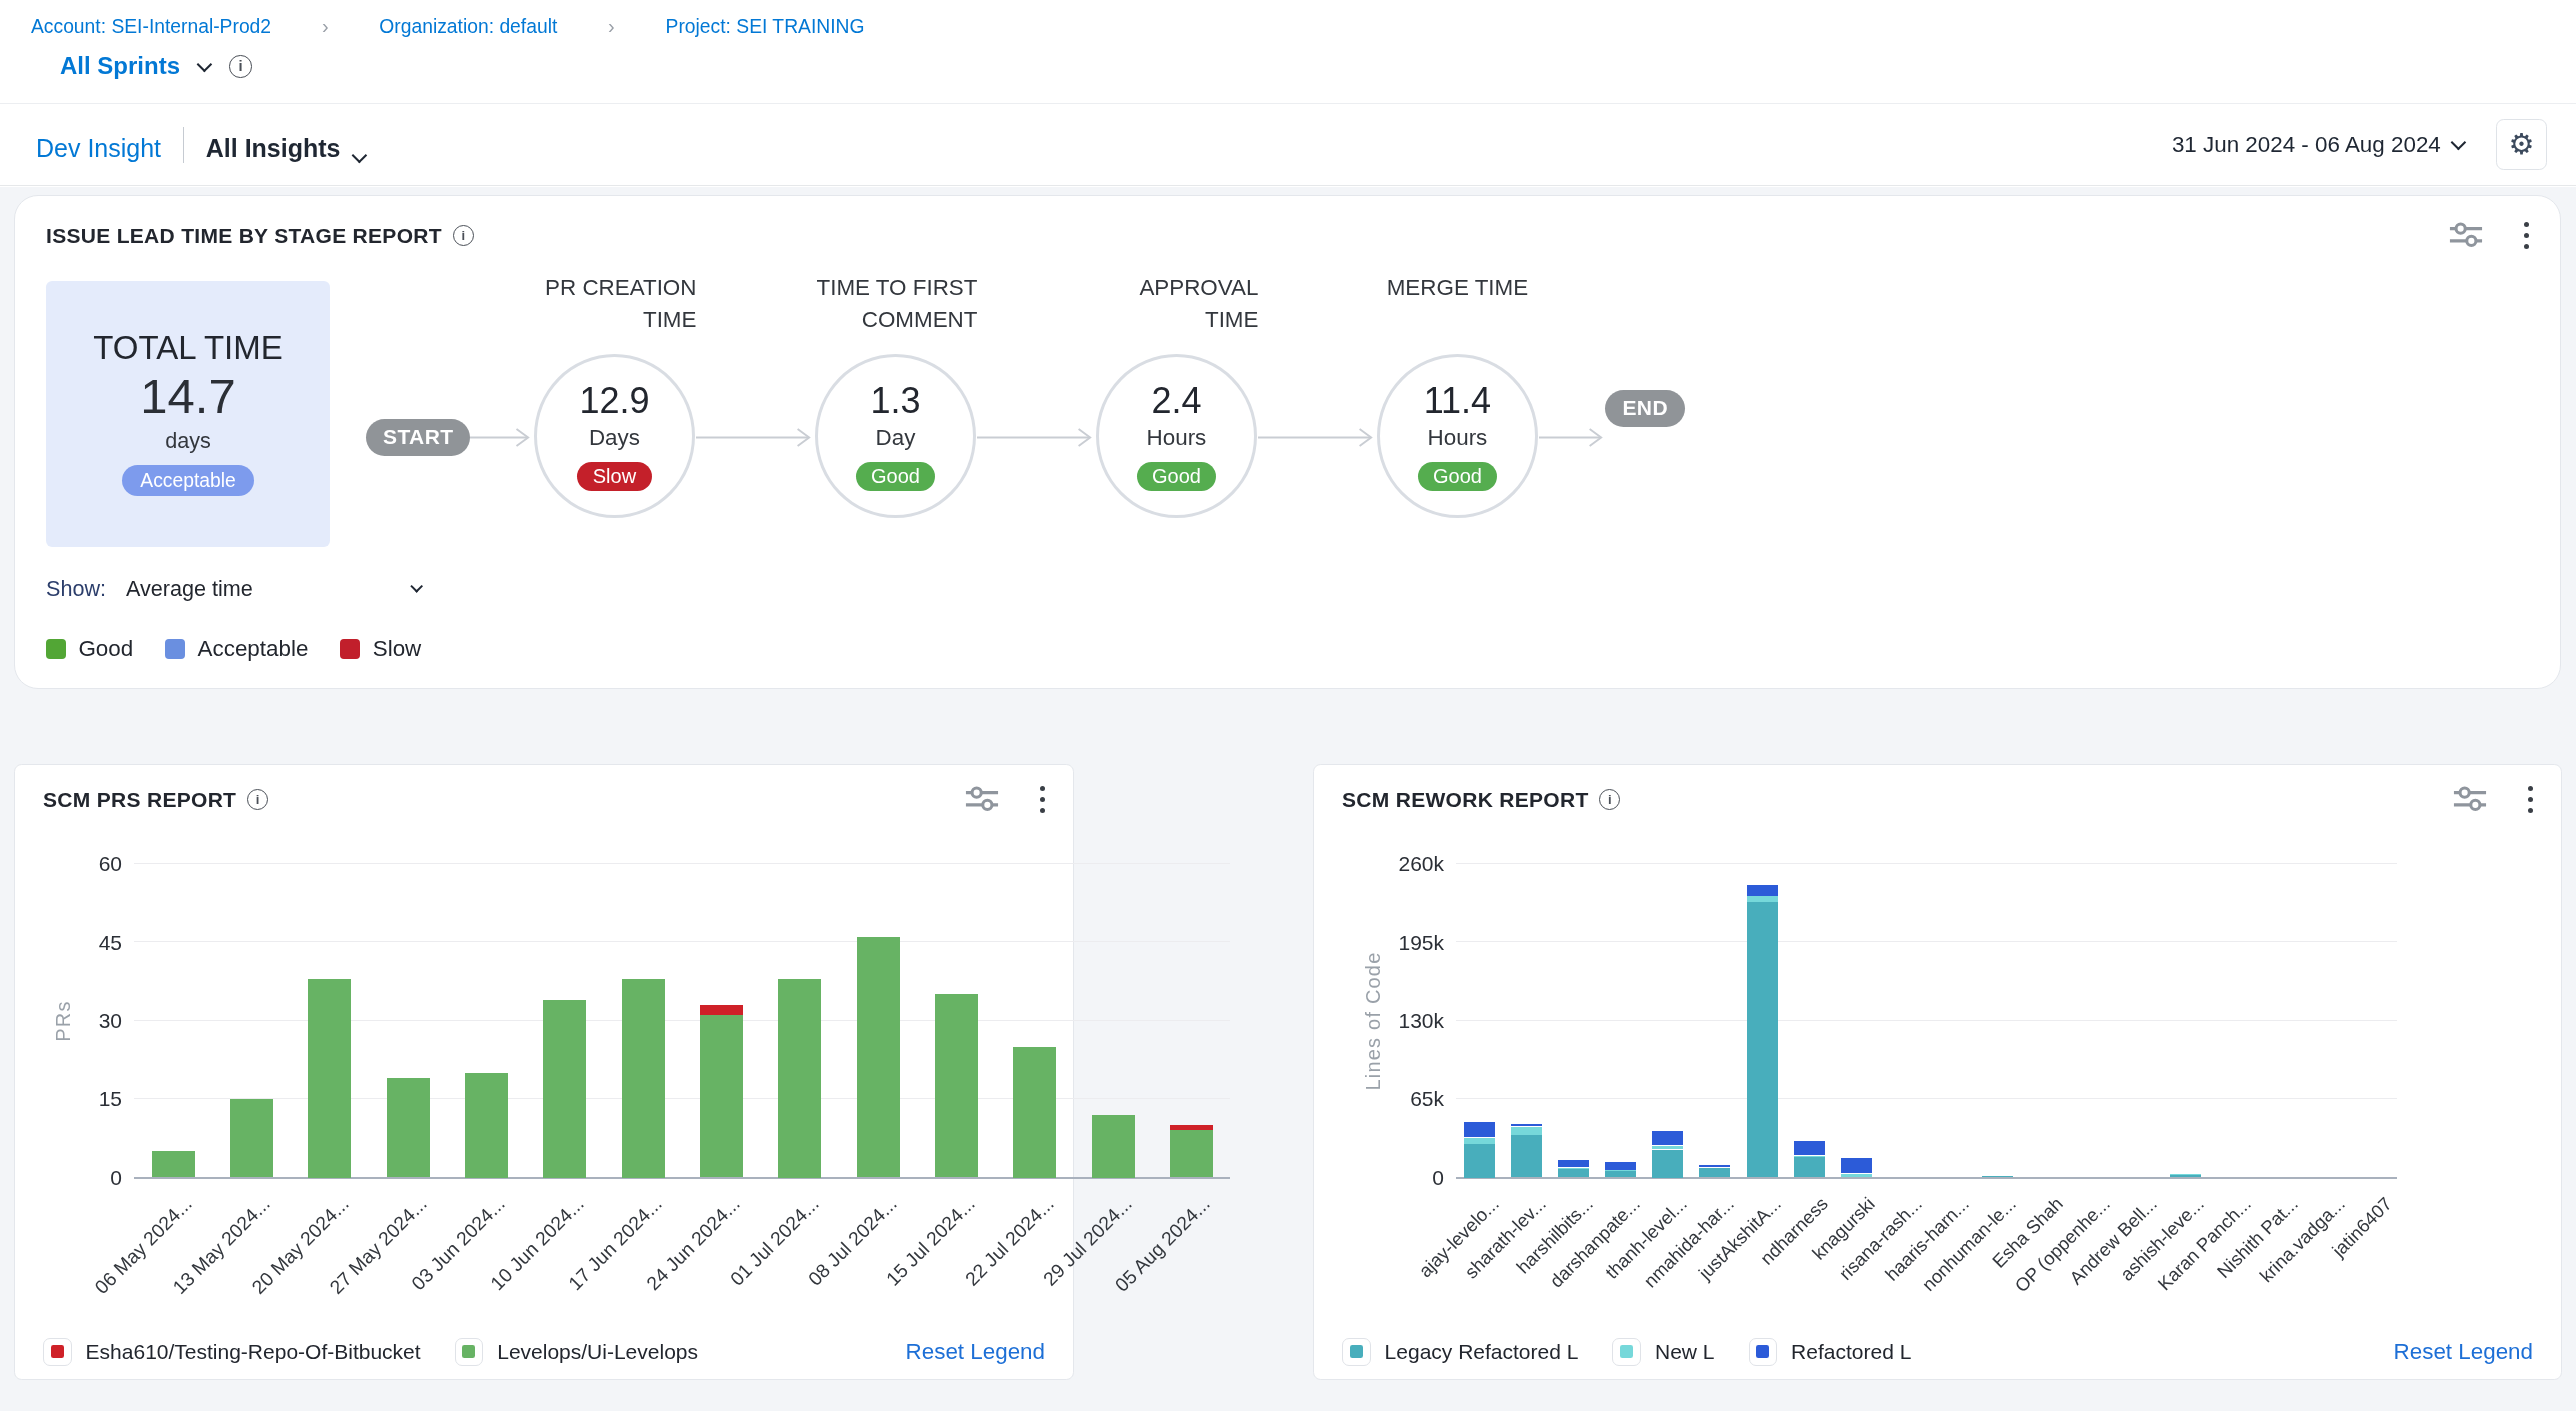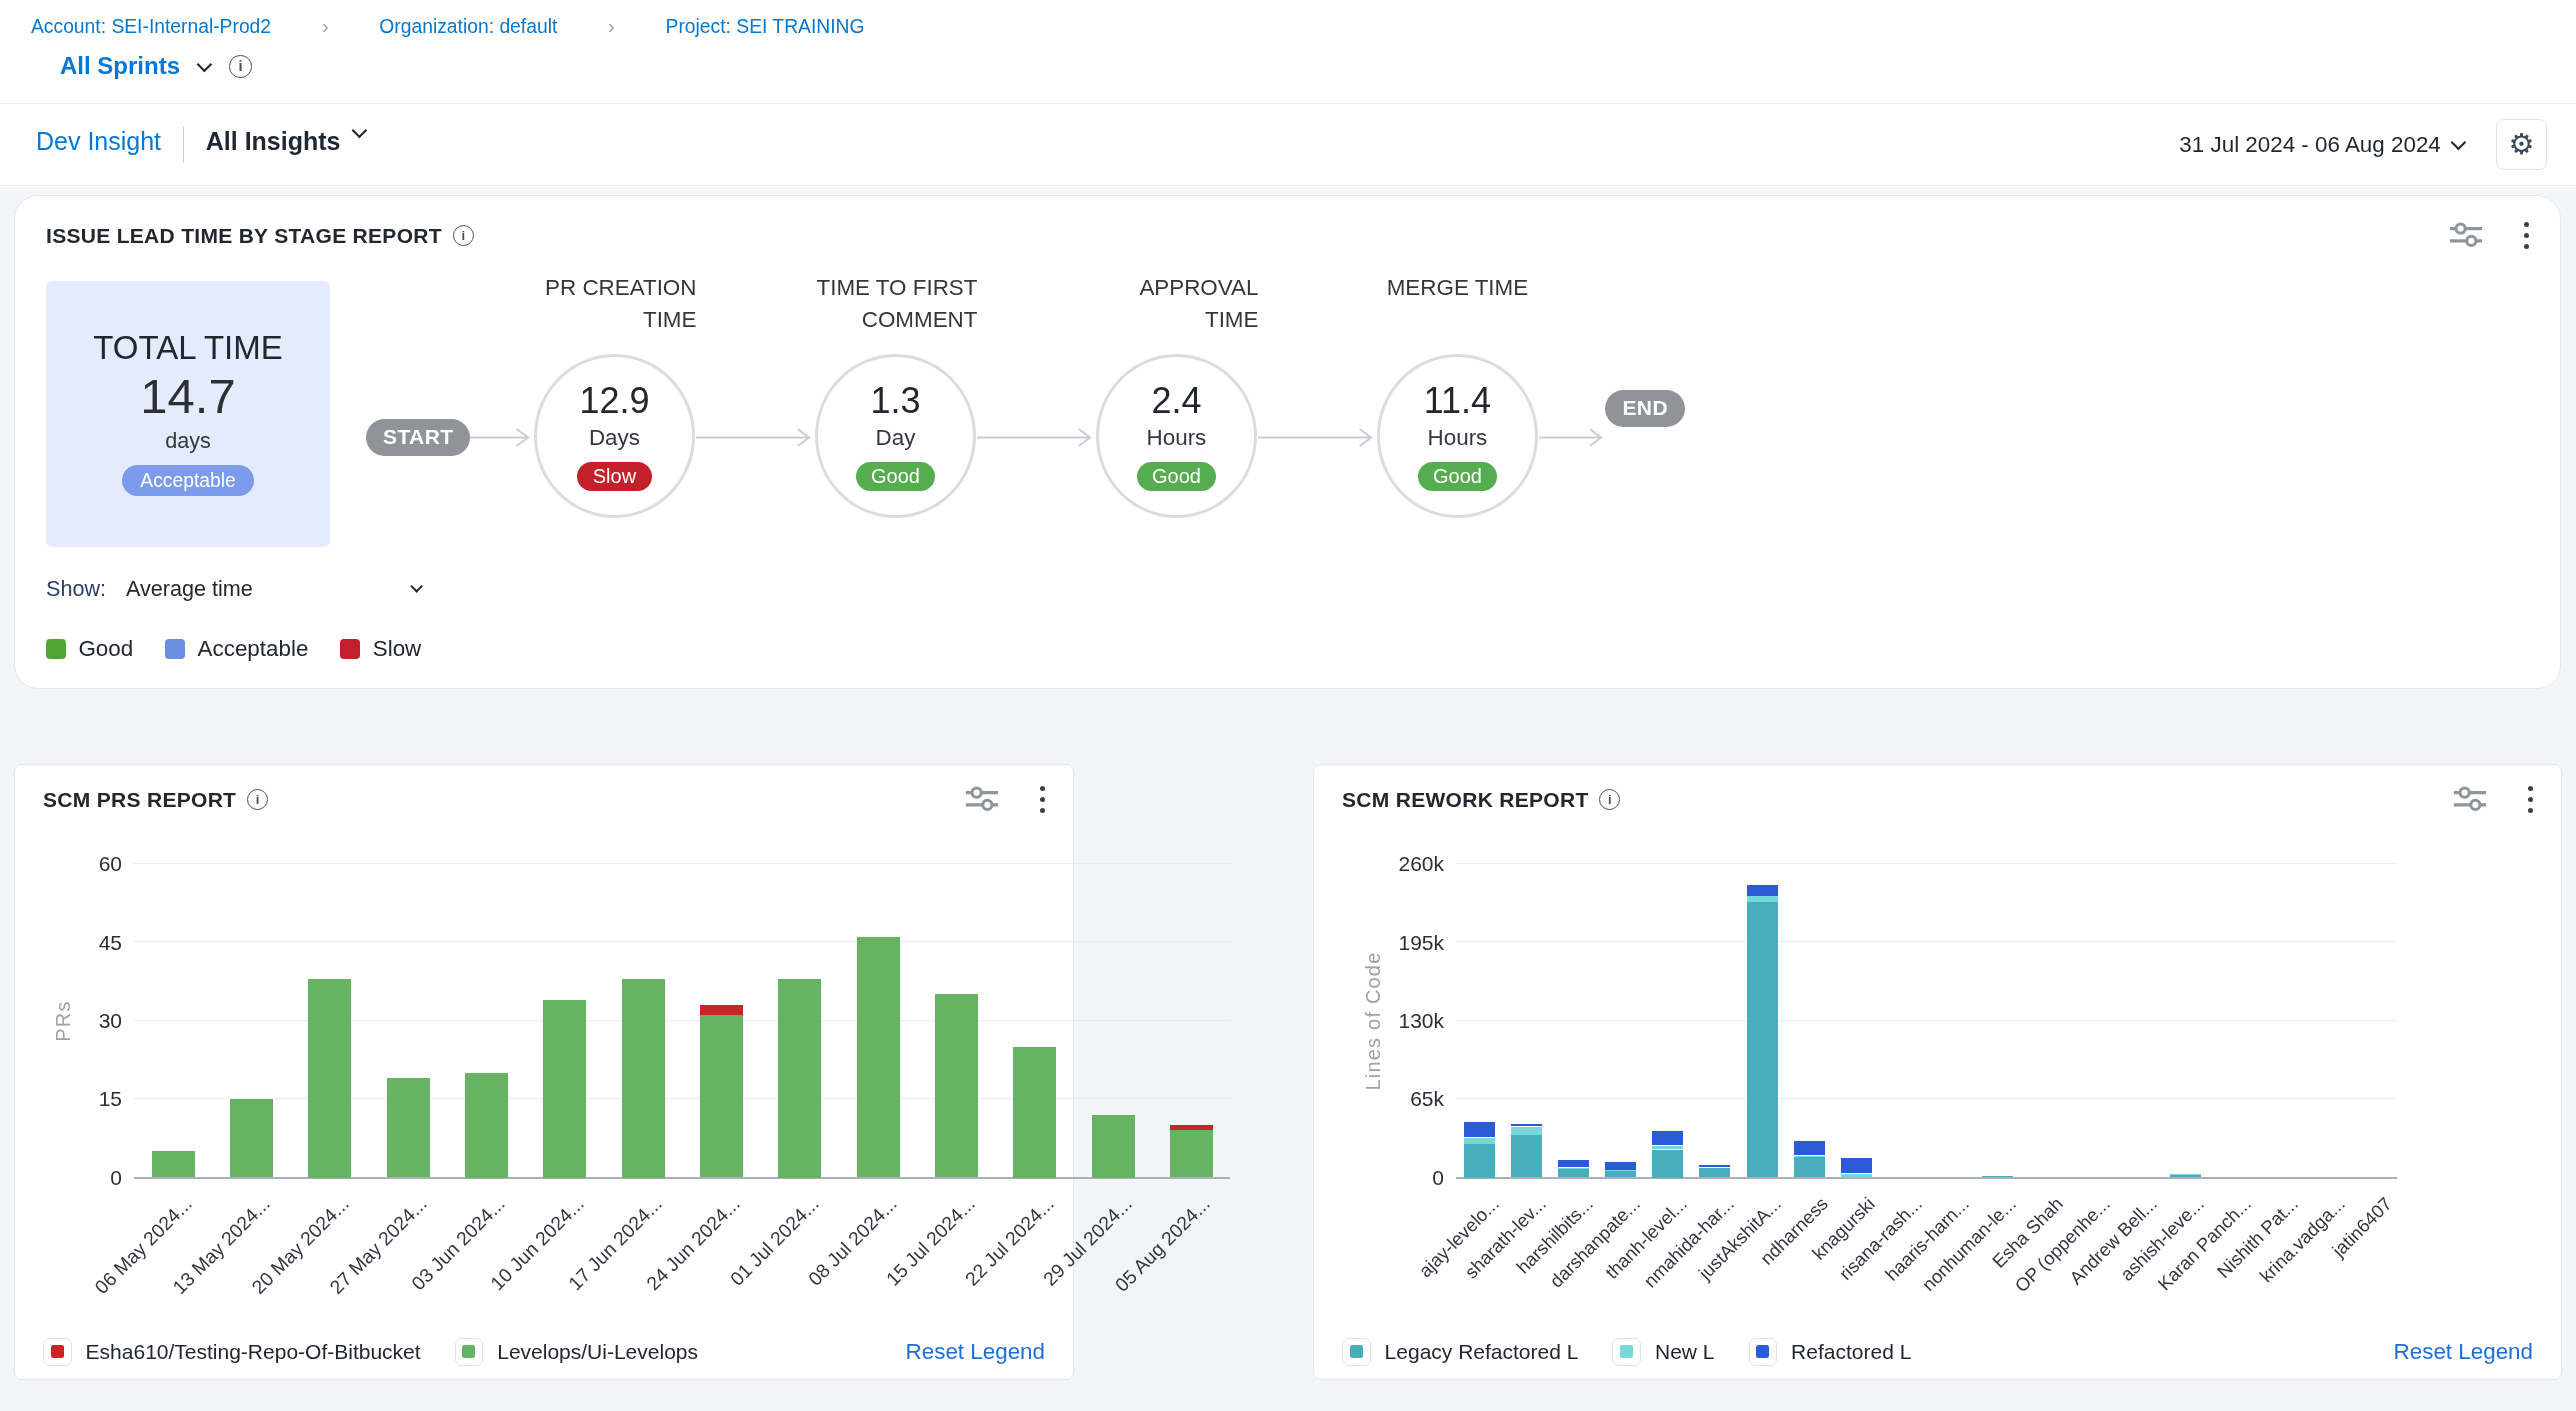--- a/index.html
+++ b/index.html
@@ -11,21 +11,21 @@
   .breadcrumb-row { padding:15.4px 0 0 31px; display:flex; align-items:center; font-size:19.3px;gap:40px; }
   .crumb { color:#0278d5; text-decoration:none; cursor:pointer; }
   .crumb-sep { color:#9aa0a8; margin:0 10.8px; font-size:20px; }
   .sprint-row { margin:14px 0 0 60px; display:flex; align-items:center; }
   .sprint-label { color:#0278d5; font-size:24px; font-weight:bold; }
   .chev { display:inline-block; width:10.8px; height:10.8px; border-right:2.3px solid #1f2733; border-bottom:2.3px solid #1f2733; transform:rotate(45deg) translate(-1.5px,-1.5px); }
   .sprint-row .chev { margin-left:18.5px; }
   .info-icon { display:inline-flex; align-items:center; justify-content:center; width:22.4px; height:22.4px; border:1.9px solid #4a4f57; border-radius:50%; font-size:14.7px; color:#4a4f57; font-weight:bold; flex:0 0 auto; }
   .sprint-row .info-icon { margin-left:20px; }
   .nav-row { position:absolute; left:0; top:103px; width:2576px; height:83px; border-top:0.8px solid #eceef1; border-bottom:0.8px solid #e6e8ea; display:flex; align-items:center; background:#fff; }
-  .nav-left { display:flex; align-items:flex-start; margin-left:36px; }
+  .nav-left { display:flex; align-items:flex-end; margin-left:36px; }
   .nav-devinsight { color:#0278d5; font-size:25px; cursor:pointer; }
   .nav-divider { width:1.5px; height:36px; background:#c6cbd2; margin:0 21.6px; }
   .nav-allinsights { color:#1f2733; font-size:25px; font-weight:bold; }
   .nav-left .chev { margin-left:14px; }
   .nav-right { margin-left:auto; display:flex; align-items:center; margin-right:29px; }
   .date-range { font-size:22.4px; color:#1f2733; }
   .nav-right .chev { margin-left:12.4px; margin-right:32px; }
   .gear-btn { width:51px; height:51px; border:1.5px solid #dfe3e8; border-radius:7.7px; background:#fff; display:flex; align-items:center; justify-content:center; cursor:pointer; }
   .gear-glyph { font-size:29px; color:#3c4a5d; line-height:1; }
 
@@ -105,21 +105,21 @@
     <span class="info-icon">i</span>
   </div>
   <div class="nav-row">
     <div class="nav-left">
       <span class="nav-devinsight">Dev Insight</span>
       <span class="nav-divider"></span>
       <span class="nav-allinsights">All Insights</span>
       <span class="chev"></span>
     </div>
     <div class="nav-right">
-      <span class="date-range">31 Jul 2024  -  06 Aug 2024</span>
+      <span class="date-range">31 Jun 2024  -  06 Aug 2024</span>
       <span class="chev"></span>
       <button class="gear-btn">
         <span class="gear-glyph">⚙</span>
       </button>
     </div>
   </div>
 </div>
 
 <div class="card" id="card-leadtime">
   <div class="card-header">

